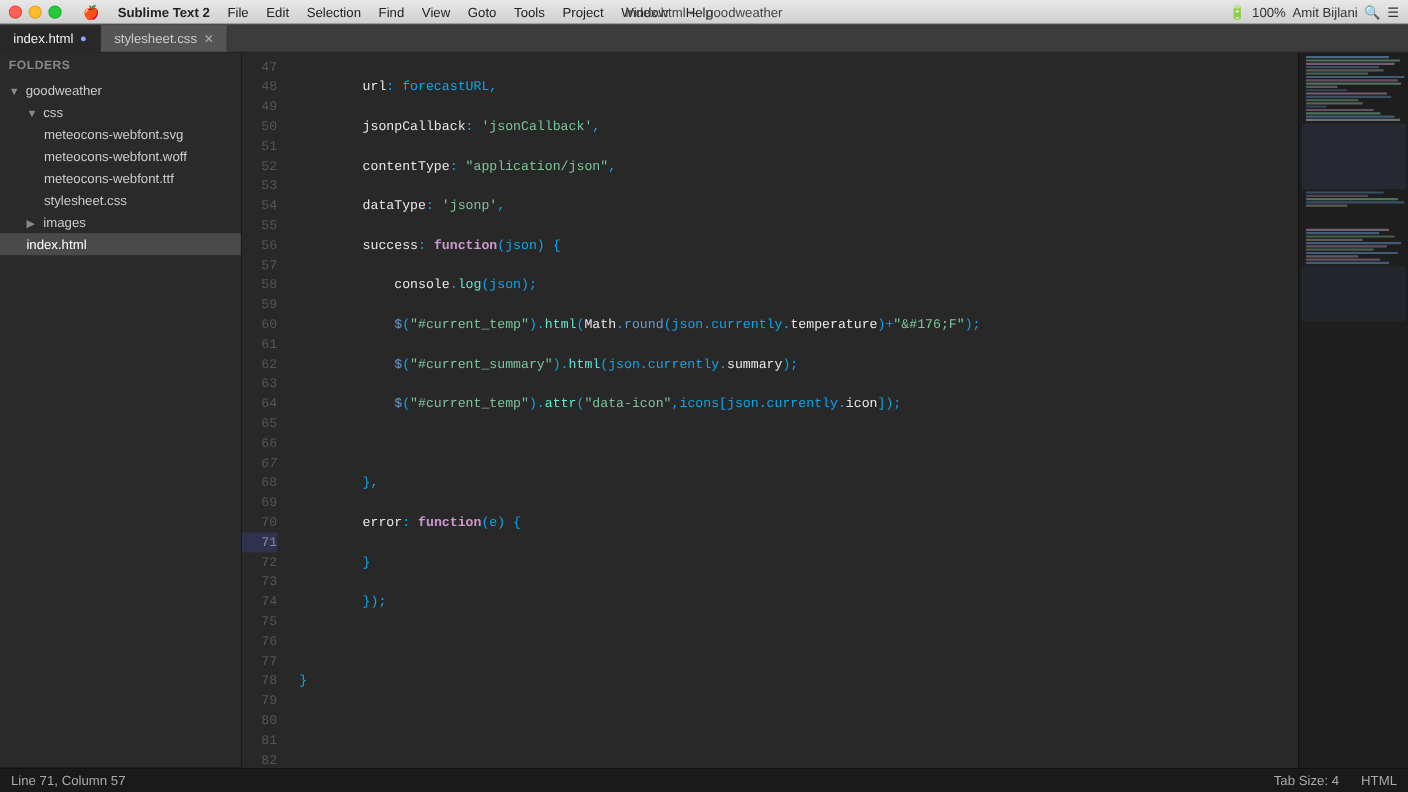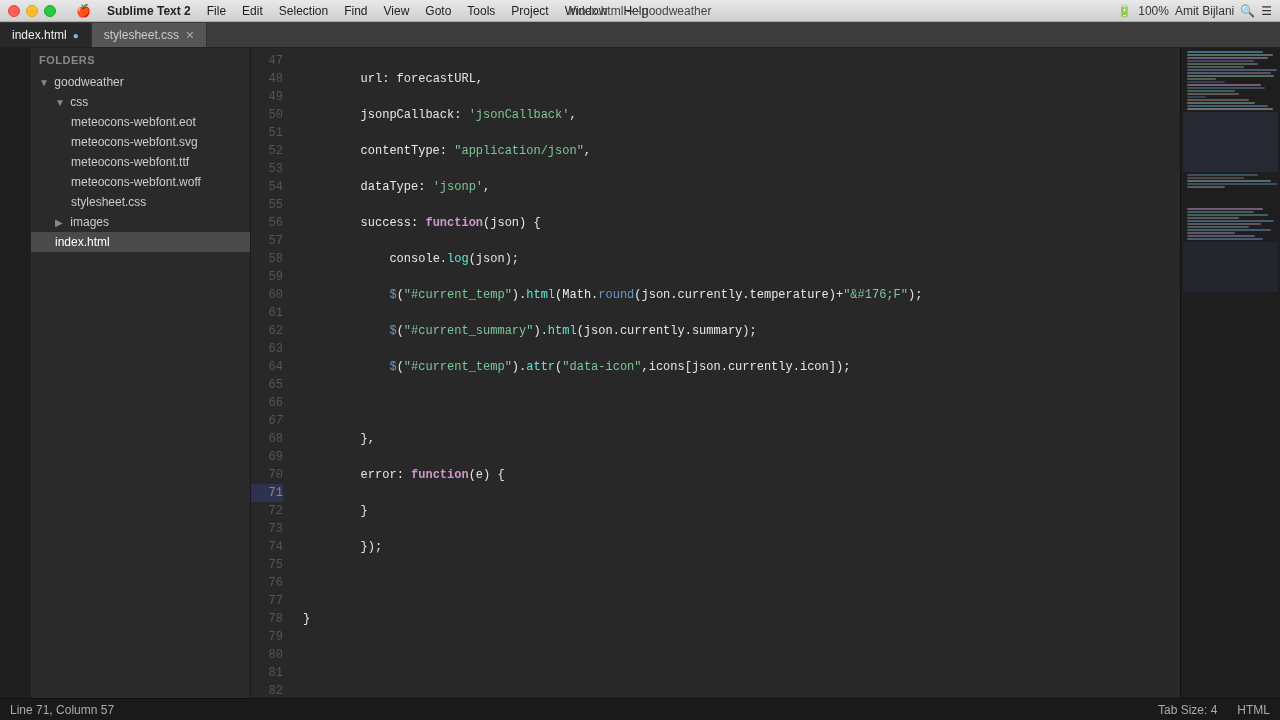--- a/index.html
+++ b/index.html
@@ -48,21 +48,21 @@
       background: #555;
       border-right: 1px solid #333;
       cursor: default;
       font-family: -apple-system, sans-serif;
     }
     .tab.active { background: #282828; color: #eee; }
     .tab .tab-dot { color: #88aaff; font-size: 10px; }
     .tab .tab-close { font-size: 11px; color: #aaa; cursor: pointer; }
 
     
-    #content { display: flex; flex: 1; overflow: hidden; margin-left: 31px; }
+    #content { display: flex; flex: 1; overflow: hidden; }
 
     
     #sidebar {
       width: 220px;
       background: #2a2a2a;
       border-right: 1px solid #1a1a1a;
       overflow-y: auto;
       font-family: -apple-system, sans-serif;
       font-size: 12px;
     }
@@ -91,21 +91,21 @@
     
     #code-area { flex: 1; overflow-y: auto; display: flex; background: #282828; }
     .line-numbers { width: 40px; background: #282828; text-align: right; padding-right: 8px; color: #555; font-size: 12px; line-height: 1.5; user-select: none; padding-top: 4px; }
     .code-lines { flex: 1; padding-left: 8px; padding-top: 4px; line-height: 1.5; white-space: pre; overflow-x: auto; }
 
     
     .kw { color: #cc99cd; font-weight: bold; } 
     .fn { color: #5eead4; } 
     .str { color: #7ec699; }
     .prop { color: #e8e8e8; }
-    .punc { color: #e5e5e5; }
+    .punc { color: #0ea5e9; }
     .sel { color: #6699cc; }
     .var { color: #e8e8e8; }
     .line { display: block; height: 18px; line-height: 18px; padding-left: 4px; }
 
     
     #minimap {
       width: 100px;
       background: #1e1e1e;
       border-left: 1px solid #111;
       overflow: hidden;
@@ -181,24 +181,23 @@
 
     <div id="sidebar">
       <div class="sidebar-section-header">FOLDERS</div>
 
       <div class="sidebar-item folder sidebar-folder-root">
         <span class="arrow">▼</span> goodweather
       </div>
       <div class="sidebar-item folder" style="padding-left:24px;">
         <span class="arrow">▼</span> css
       </div>
-      <div class="sidebar-item" style="padding-left:40px;">meteocons-webfont.eot</div>
       <div class="sidebar-item" style="padding-left:40px;">meteocons-webfont.svg</div>
+      <div class="sidebar-item" style="padding-left:40px;">meteocons-webfont.woff</div>
       <div class="sidebar-item" style="padding-left:40px;">meteocons-webfont.ttf</div>
-      <div class="sidebar-item" style="padding-left:40px;">meteocons-webfont.woff</div>
       <div class="sidebar-item" style="padding-left:40px;">stylesheet.css</div>
       <div class="sidebar-item folder" style="padding-left:24px;">
         <span class="arrow">▶</span> images
       </div>
       <div class="sidebar-item selected" style="padding-left:24px;">index.html</div>
     </div>
 
     <div id="editor">
       <div id="code-area">
         <div class="line-numbers">

